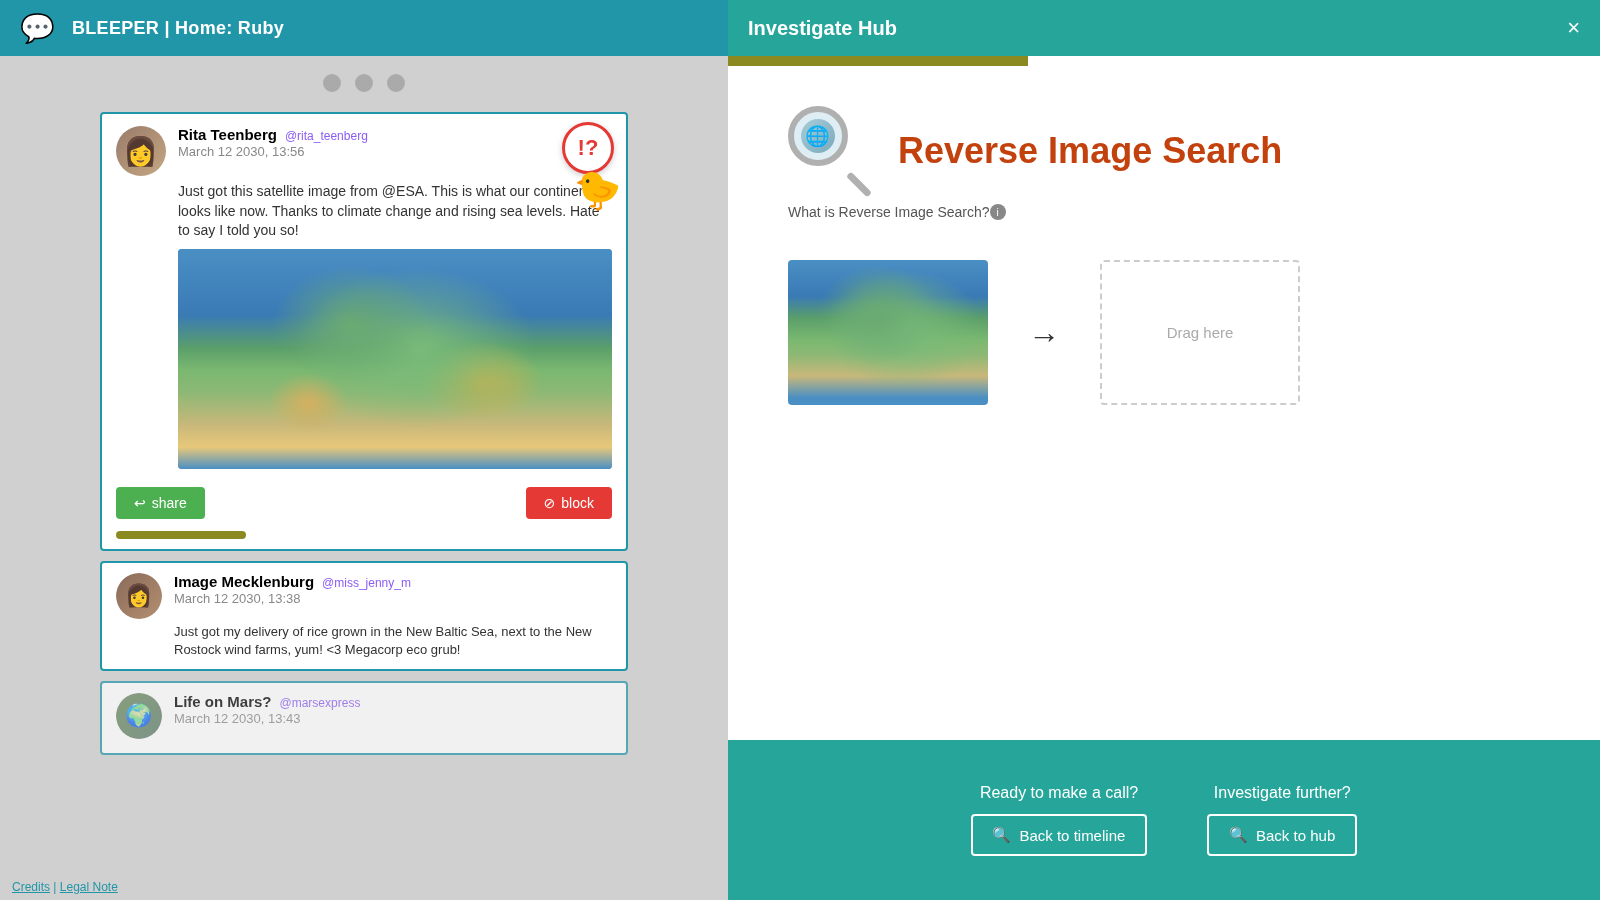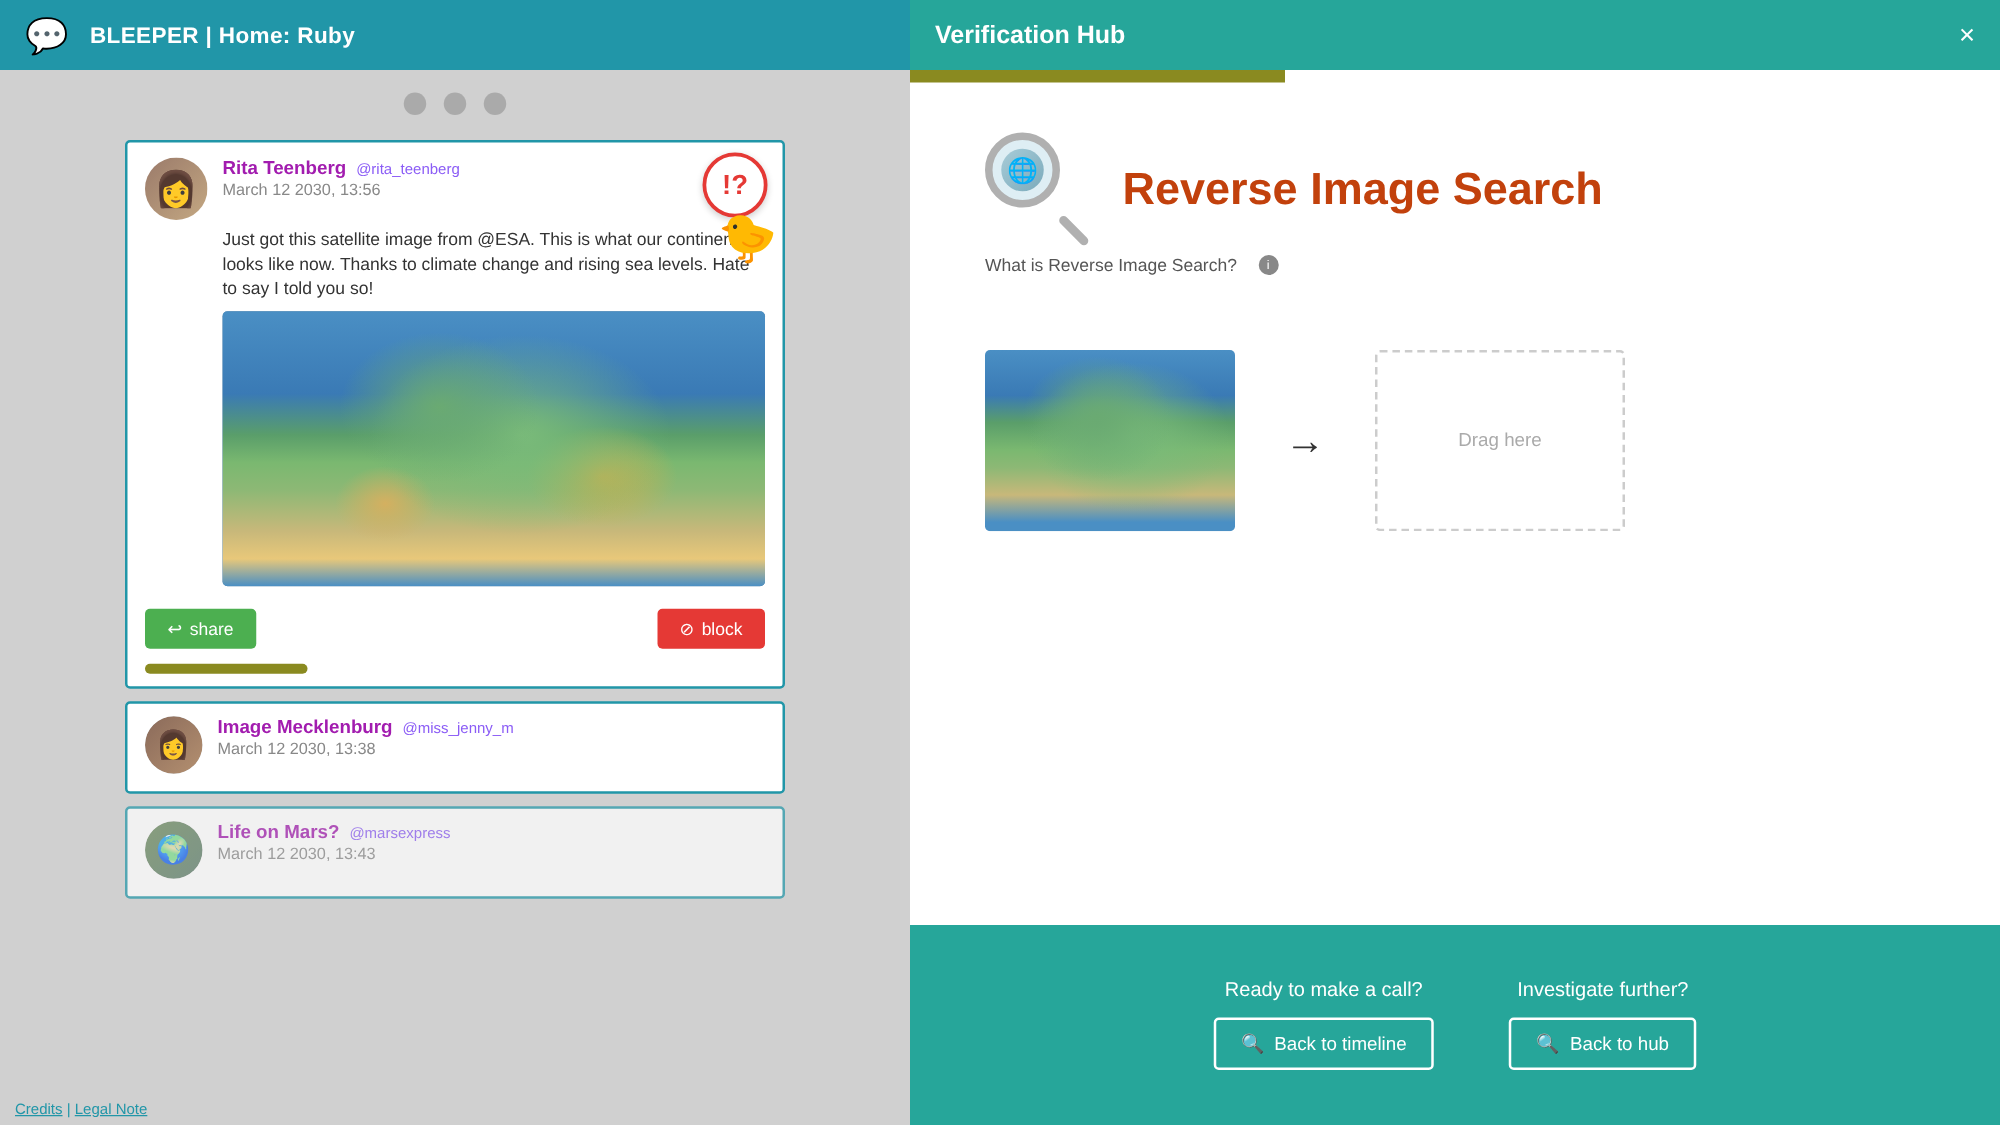--- a/index.html
+++ b/index.html
@@ -103,21 +103,21 @@
 
     .post-author-line {
       display: flex;
       align-items: baseline;
       gap: 8px;
     }
 
     .post-author {
       font-weight: 700;
       font-size: 15px;
-      color: #a21caf;
+      color: #000000;
     }
 
     .post-handle {
       font-size: 12px;
       color: #8b5cf6;
     }
 
     .post-date {
       font-size: 13px;
       color: #888;
@@ -314,24 +314,24 @@
     .tool-header {
       display: flex;
       align-items: center;
       gap: 20px;
       margin-bottom: 8px;
     }
 
     .what-is-link {
       font-size: 14px;
       color: #555;
-      margin-bottom: 40px;
-      display: flex;
-      align-items: center;
-      gap: 17px;
+      margin-bottom: 20px;
+      display: flex;
+      align-items: center;
+      gap: 0;
     }
 
     .info-icon {
       width: 16px; height: 16px;
       border-radius: 50%;
       background: #888;
       color: white;
       font-size: 10px;
       display: inline-flex;
       align-items: center;
@@ -486,20 +486,21 @@
           <div style="width:100%;height:100%;background:linear-gradient(135deg, #8a6a5a,#b49070);border-radius:50%;display:flex;align-items:center;justify-content:center;font-size:22px;">👩</div>
         </div>
         <div class="post-meta">
           <div class="post-author-line">
             <span class="post-author">Image Mecklenburg</span>
             <span class="post-handle">@miss_jenny_m</span>
           </div>
           <div class="post-date">March 12 2030, 13:38</div>
         </div>
       </div>
+      <div class="small-post-text">Just got my delivery of rice grown in the New Baltic Sea, next to the New Rostock wind farms, yum! &lt;3 Megacorp eco grub!</div>
     </div>
 
     <div class="post-card-small" style="opacity:0.7;">
       <div class="small-post-header">
         <div class="small-avatar">
           <div style="width:100%;height:100%;background:linear-gradient(135deg, #6a8a5a,#5a7a6a);border-radius:50%;display:flex;align-items:center;justify-content:center;font-size:22px;">🌍</div>
         </div>
         <div class="post-meta">
           <div class="post-author-line">
             <span class="post-author">Life on Mars?</span>
@@ -515,21 +516,21 @@
   <div class="credits-bar">
     <a href="#">Credits</a>
     <span> | </span>
     <a href="#">Legal Note</a>
   </div>
 </div>
 
 <div class="right-panel">
 
   <div class="right-top-bar">
-    <span class="hub-title">Verification Hub</span>
+    <span class="hub-title">Investigate Hub</span>
     <button class="close-btn">×</button>
   </div>
 
   <div style="height:10px;background:#8a8a20;width:300px;"></div>
 
   <div class="hub-content">
 
     <div class="tool-header">
 
       <div style="position:relative;width:90px;height:90px;">

